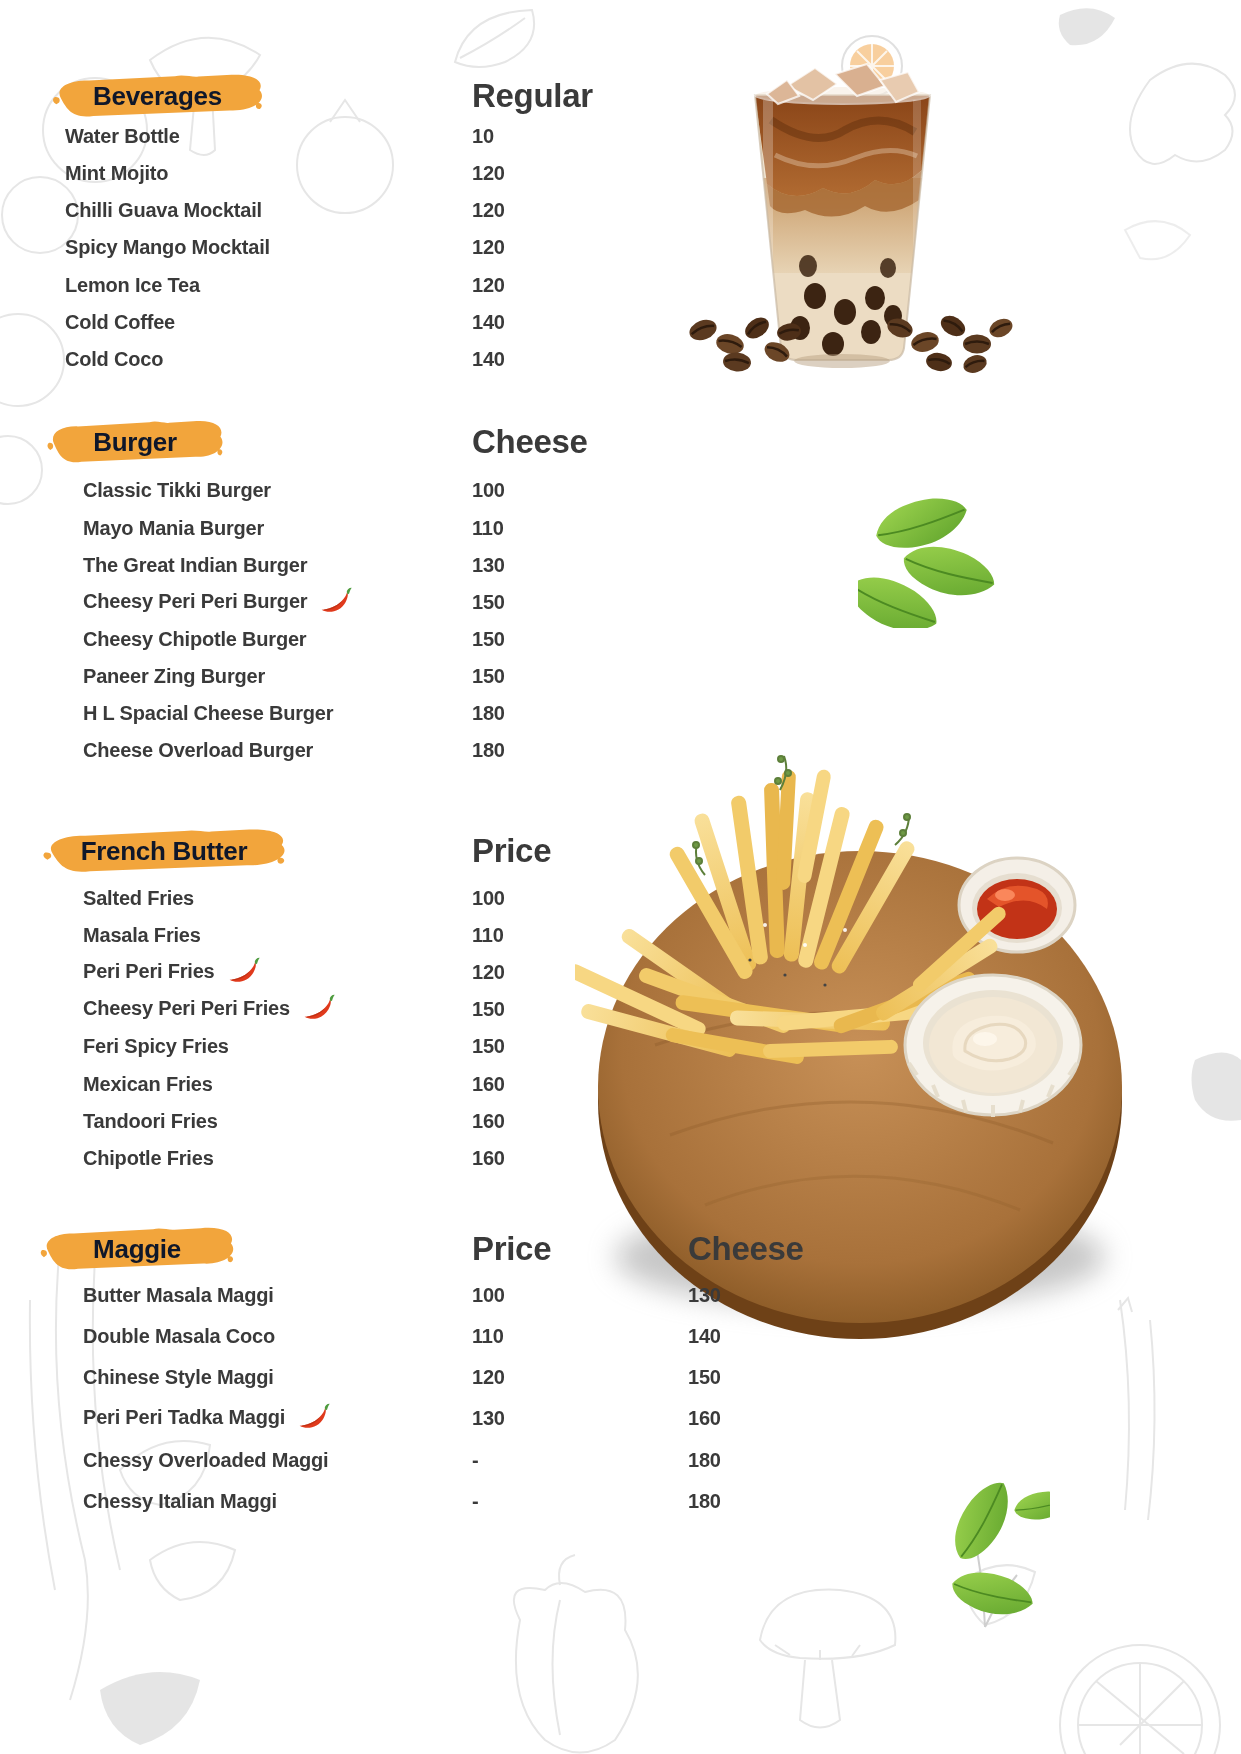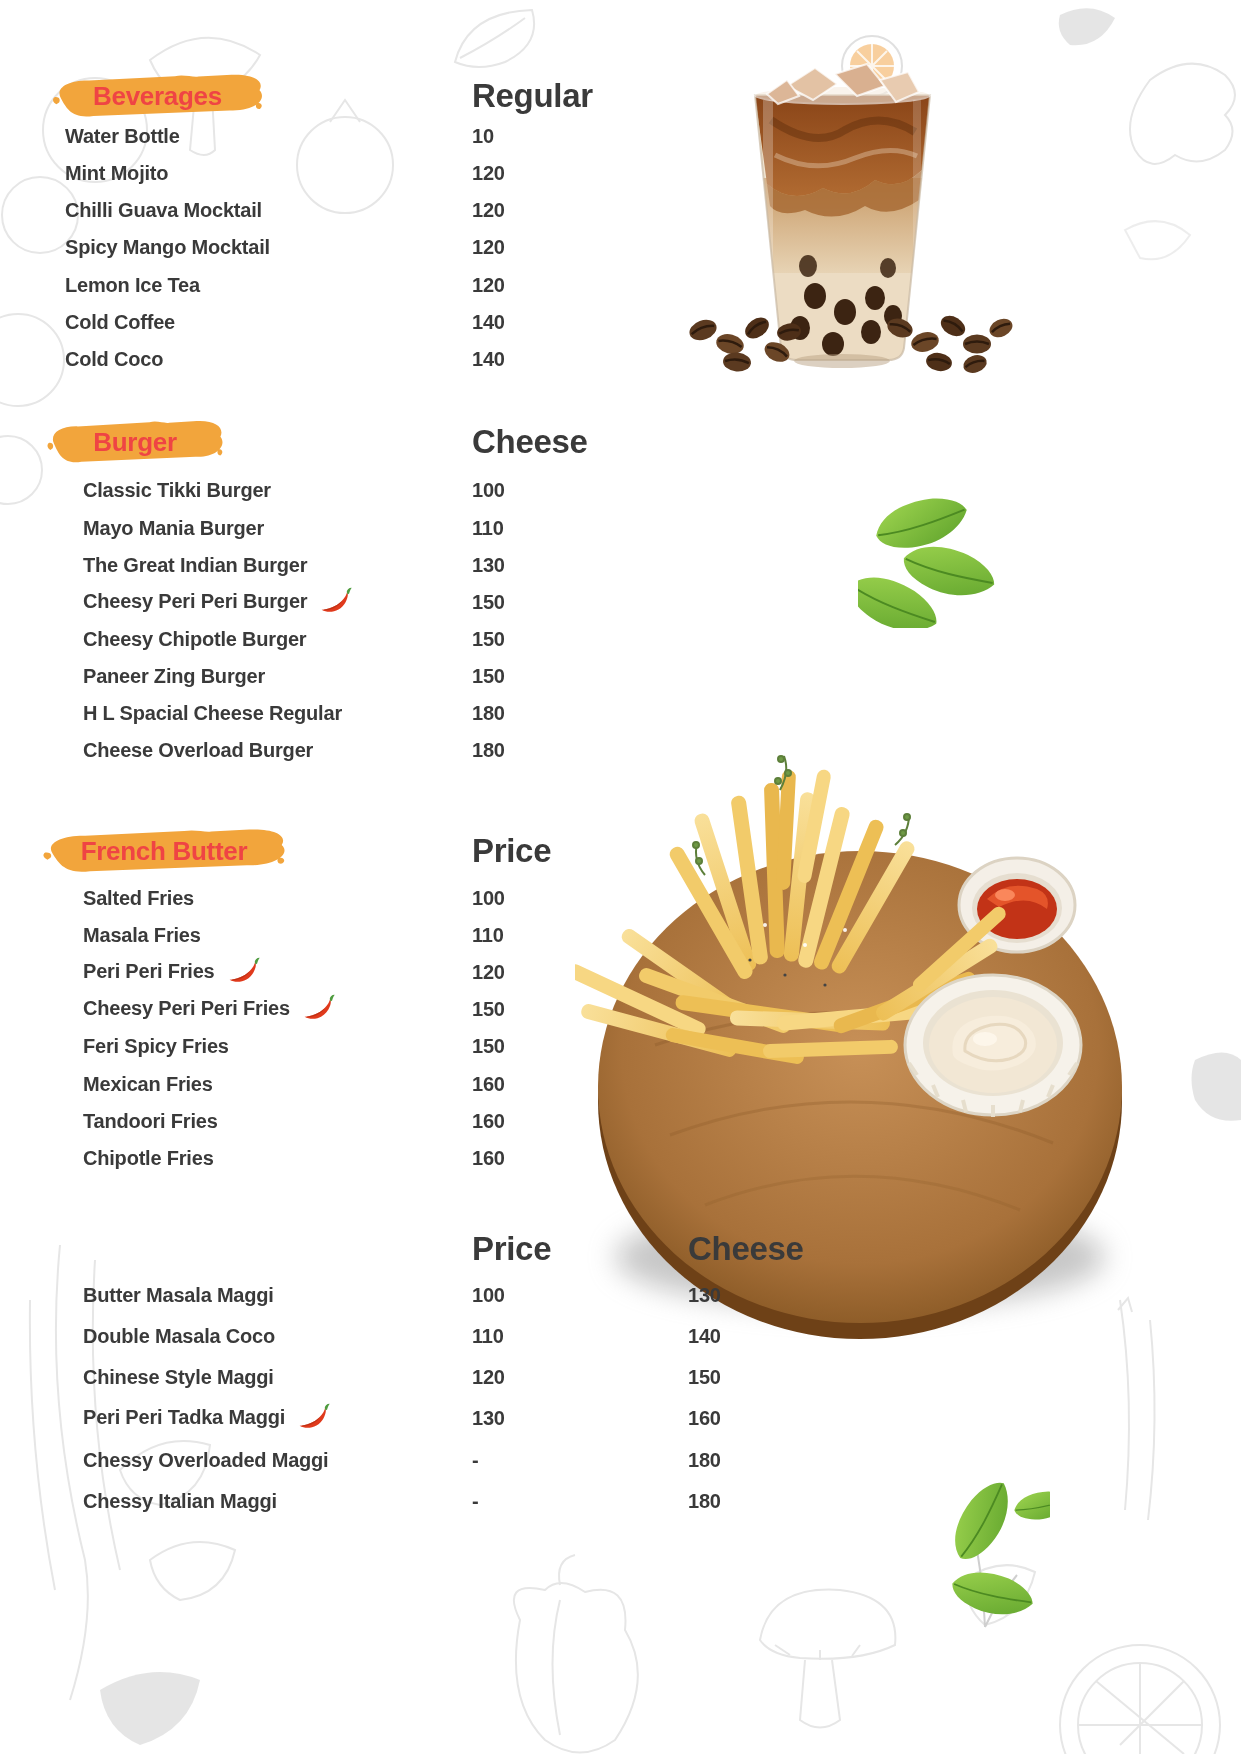--- a/index.html
+++ b/index.html
@@ -9,21 +9,21 @@
   .img{position:absolute;pointer-events:none;}
   .img-drink{left:675px;top:60px;width:350px;height:320px;}
   .img-fries{left:575px;top:745px;width:570px;height:600px;}
   .img-leaves-mid{left:858px;top:483px;width:145px;height:145px;}
   .img-leaves-bottom{left:925px;top:1455px;width:125px;height:175px;}
   .section{position:absolute;inset:0;}
   .sec-head{position:absolute;left:0;right:0;height:48px;}
   .swash{position:absolute;top:50%;transform:translateY(-50%);height:46px;
          display:flex;align-items:center;justify-content:center;}
   .swash svg{position:absolute;inset:0;width:100%;height:100%;fill:#F2A53C;transform:rotate(-1.2deg);}
-  .sec-title{position:relative;z-index:1;font-size:26px;font-weight:700;letter-spacing:-0.3px;color:#ef4444;white-space:nowrap;}
+  .sec-title{position:relative;z-index:1;font-size:26px;font-weight:700;letter-spacing:-0.3px;color:#0f172a;white-space:nowrap;}
   .col-head{position:absolute;top:50%;transform:translateY(-50%);font-size:33px;font-weight:700;letter-spacing:-0.3px;color:#3a3a3a;white-space:nowrap;}
   .row{position:absolute;left:0;right:0;height:37px;}
   .iname{position:absolute;left:83px;top:50%;transform:translateY(-50%);
          display:flex;align-items:center;gap:12px;font-size:20px;font-weight:700;
          letter-spacing:-0.2px;white-space:nowrap;}
   .sec-beverages .iname{left:65px;}
   .price{position:absolute;top:50%;transform:translateY(-50%);font-size:20px;font-weight:700;letter-spacing:-0.2px;}
   .c1{left:472px;}
   .c2{left:688px;}
   .chili{display:inline-flex;align-items:center;}
@@ -408,21 +408,21 @@
         <span class="price c1">150</span>
       </div>
     <div class="row" style="top:657px">
         <span class="iname">
           <span>Paneer Zing Burger</span>
         </span>
         <span class="price c1">150</span>
       </div>
     <div class="row" style="top:694px">
         <span class="iname">
-          <span>H L Spacial Cheese Regular</span>
+          <span>H L Spacial Cheese Burger</span>
         </span>
         <span class="price c1">180</span>
       </div>
     <div class="row" style="top:731px">
         <span class="iname">
           <span>Cheese Overload Burger</span>
         </span>
         <span class="price c1">180</span>
       </div>
   </div>
@@ -498,20 +498,28 @@
     <div class="row" style="top:1139px">
         <span class="iname">
           <span>Chipotle Fries</span>
         </span>
         <span class="price c1">160</span>
       </div>
   </div>
 
   <div class="section sec-maggie">
     <div class="sec-head" style="top:1225px">
+      <div class="swash" style="left:38px;width:198px">
+        <svg viewBox="0 0 240 52" preserveAspectRatio="none" aria-hidden="true">
+            <path d="M12,26 C6,15 20,6 44,7 L140,4 C150,2 160,6 166,5 L198,4 C228,2 240,12 234,22 C243,32 228,46 200,44 L48,47 C24,50 18,38 12,26 Z"></path>
+            <path d="M7,33 C3,31 2,27 5,25 C10,24 12,28 10,31 Z"></path>
+            <path d="M231,36 C236,36 238,40 234,43 C230,44 228,39 231,36 Z"></path>
+          </svg>
+        <span class="sec-title">Maggie</span>
+      </div>
       <span class="col-head c1">Price</span>
       <span class="col-head c2">Cheese</span>
     </div>
     <div class="row" style="top:1276px">
         <span class="iname">
           <span>Butter Masala Maggi</span>
         </span>
         <span class="price c1">100</span>
         <span class="price c2">130</span>
       </div>

